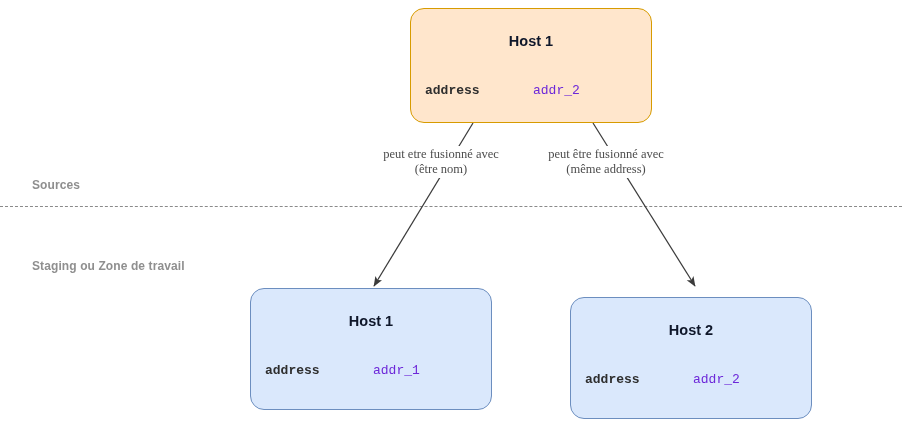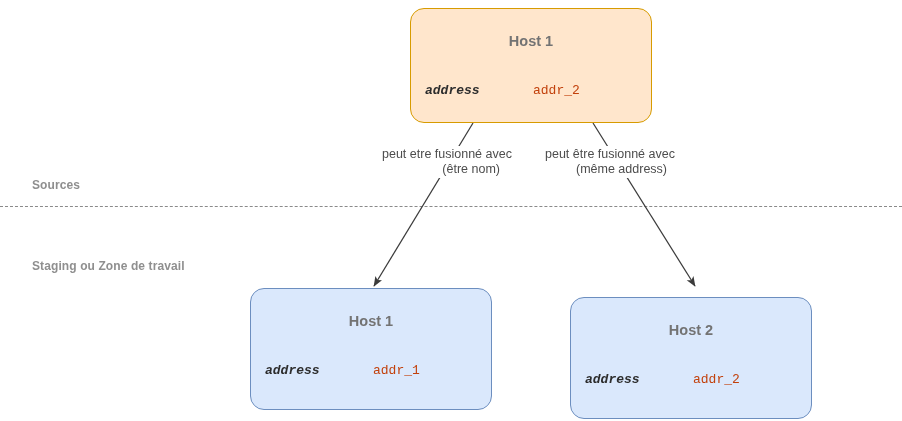--- a/index.html
+++ b/index.html
@@ -49,66 +49,66 @@
     background: #dae8fc;
   }
   .entity-title {
     position: absolute;
     top: 24px;
     left: 0;
     right: 0;
     text-align: center;
     font-size: 14.5px;
     font-weight: bold;
-    color: #737373;
+    color: #0f172a;
   }
   .entity-row {
     position: absolute;
     top: 74px;
     left: 0;
     right: 0;
     height: 18px;
     font-family: "Liberation Mono", monospace;
     font-size: 13px;
   }
   .entity-key {
     position: absolute;
     left: 14px;
     top: 0;
     font-weight: bold;
     color: #2e2e2e;
-    font-style: italic;
   }
   .entity-val {
     position: absolute;
     left: 122px;
     top: 0;
-    color: #c2410c;
+    color: #6d28d9;
   }
 
   
   #connectors {
     position: absolute;
     left: 0;
     top: 0;
     width: 902px;
     height: 421px;
     pointer-events: none;
   }
 
   
   .edge-label {
     position: absolute;
-    text-align: right;
+    text-align: center;
     font-size: 12.5px;
     color: #4d4d4d;
     line-height: 15px;
     background: #ffffff;
     white-space: nowrap;
     padding: 1px 3px;
+    font-family: Liberation Serif, serif;
   }
   .edge-label span { display: block; }
 </style>
 </head>
 <body>
 
 <div id="canvas">
 
   <div class="divider" style="top:206px;"></div>
 

